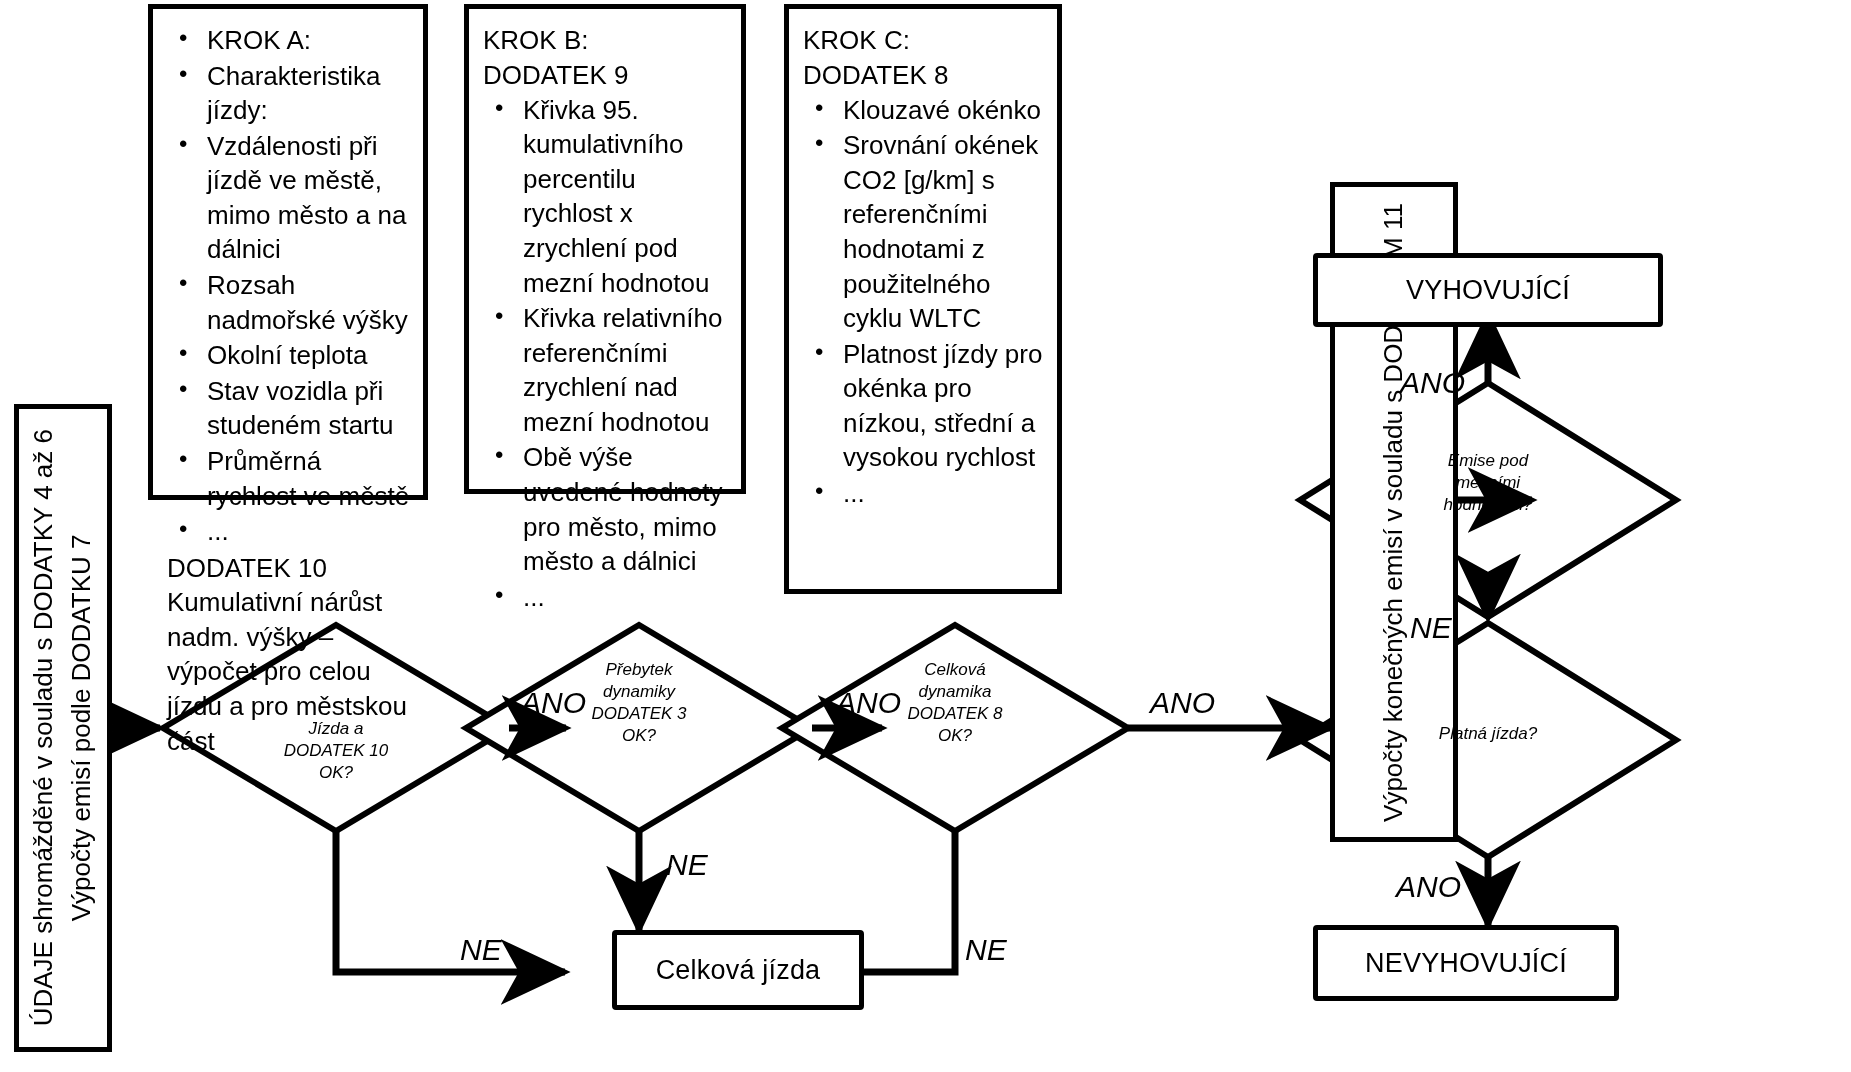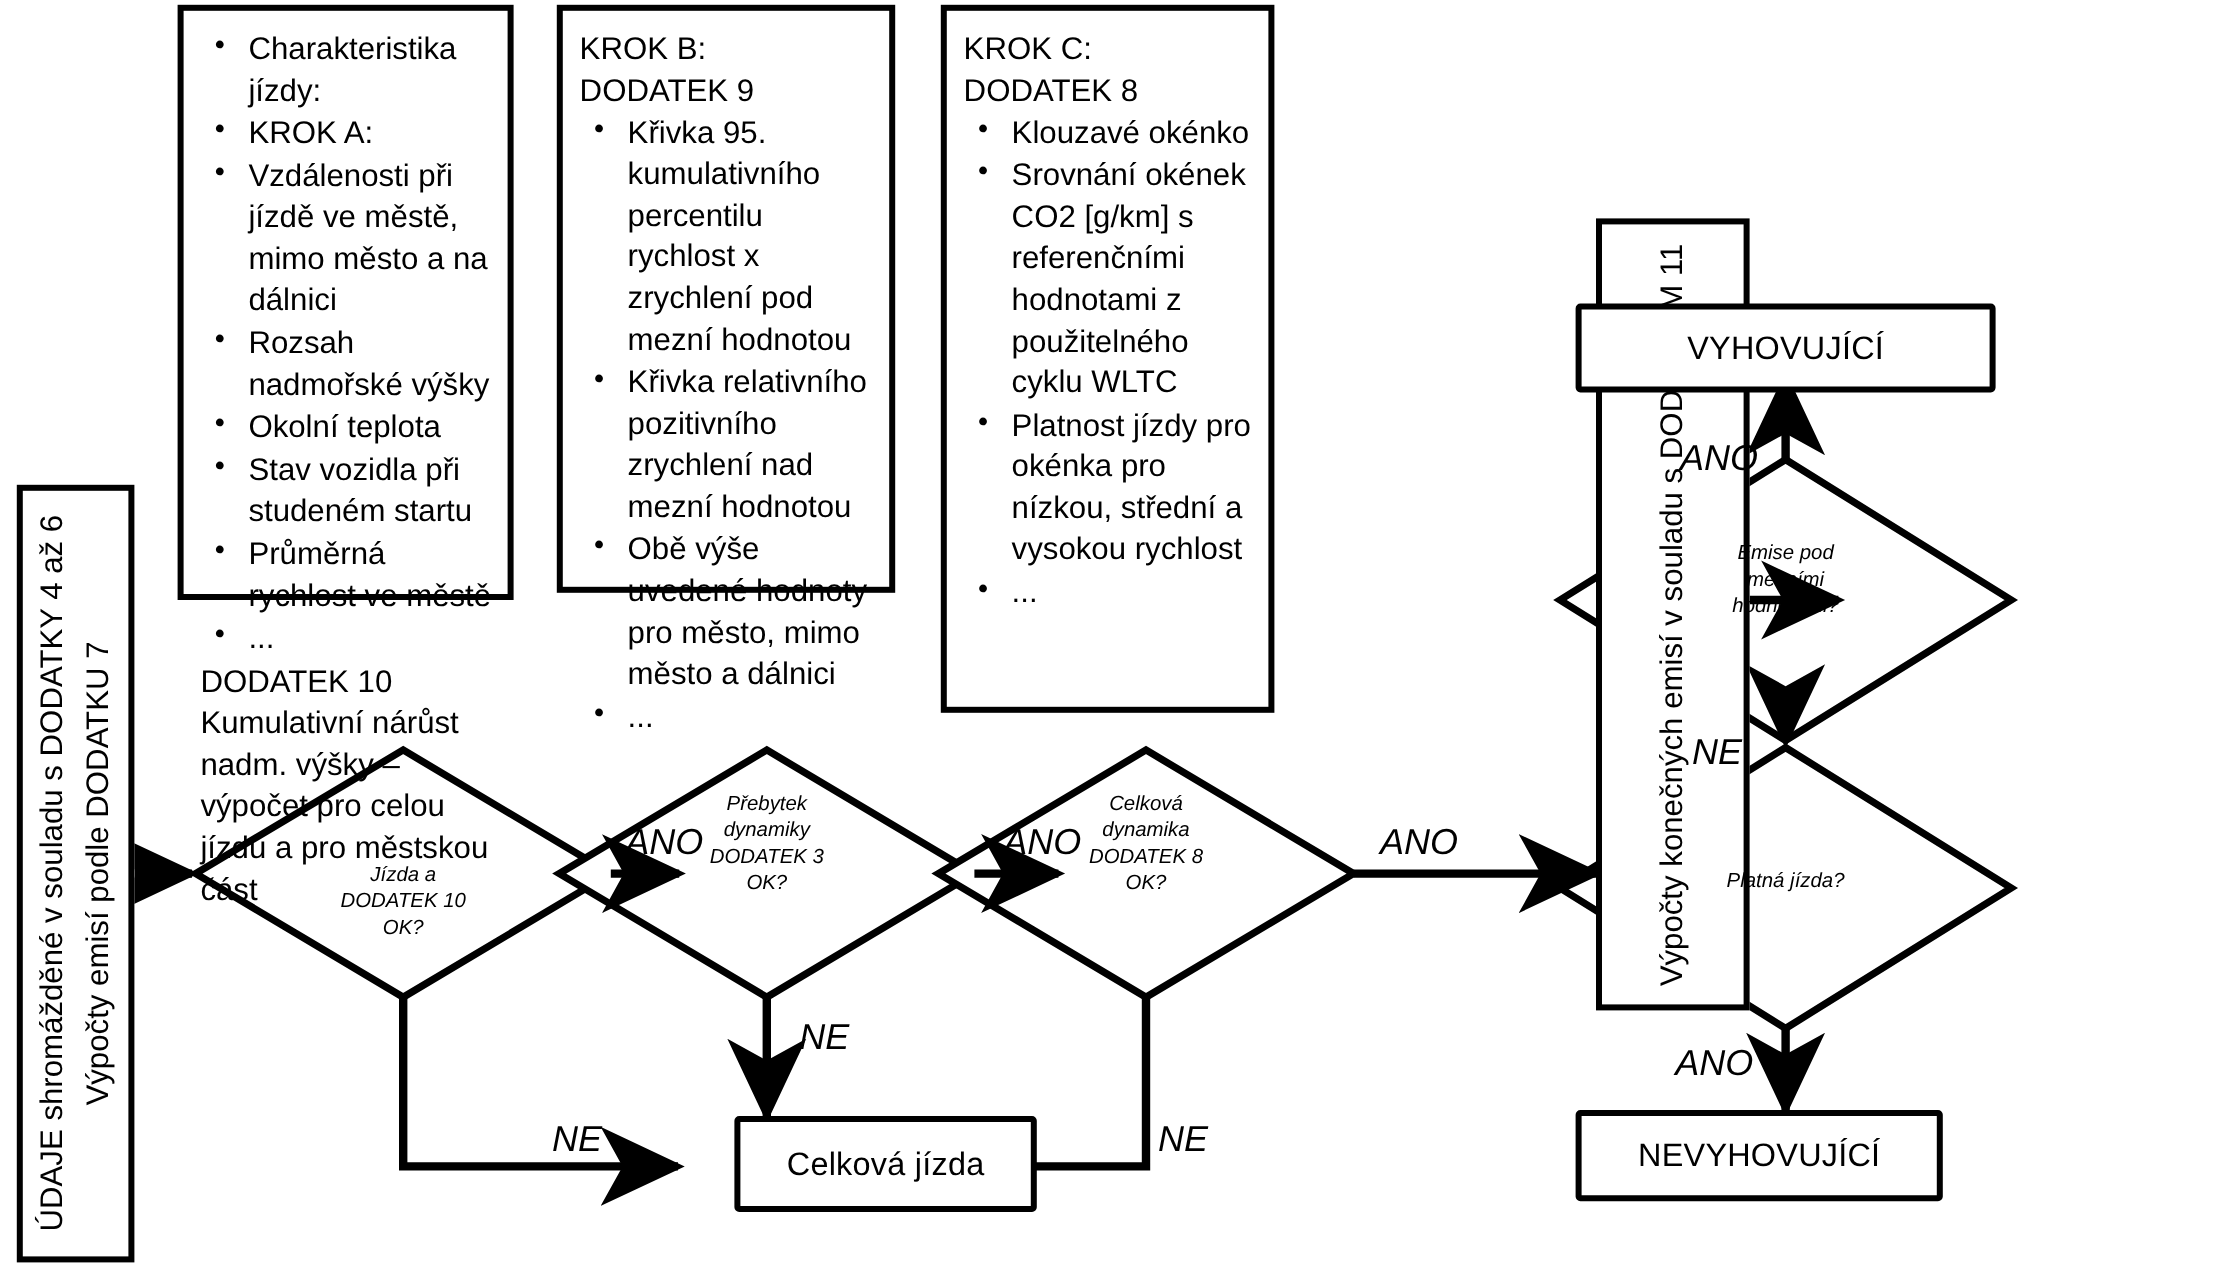--- a/index.html
+++ b/index.html
@@ -174,39 +174,39 @@
     </g>
   </svg>
 
   <div class="vbox" style="left:14px; top:404px; width:98px; height:648px;">
     <div class="vtext">ÚDAJE shromážděné v souladu s DODATKY 4 až 6
 Výpočty emisí podle DODATKU 7</div>
   </div>
 
   <div class="rect-box step-box" style="left:148px; top:4px; width:280px; height:496px;">
     <ul class="step-list">
+      <li>KROK A:</li>
       <li>Charakteristika jízdy:</li>
-      <li>KROK A:</li>
       <li>Vzdálenosti při jízdě ve městě, mimo město a na dálnici</li>
       <li>Rozsah nadmořské výšky</li>
       <li>Okolní teplota</li>
       <li>Stav vozidla při studeném startu</li>
       <li>Průměrná rychlost ve městě</li>
       <li>...</li>
     </ul>
     <div class="step-tail">DODATEK 10
 Kumulativní nárůst nadm. výšky – výpočet pro celou jízdu a pro městskou část</div>
   </div>
 
   <div class="rect-box step-box" style="left:464px; top:4px; width:282px; height:490px;">
     <div class="step-head">KROK B:
 DODATEK 9</div>
     <ul class="step-list">
       <li>Křivka 95. kumulativního percentilu rychlost x zrychlení pod mezní hodnotou</li>
-      <li>Křivka relativního pozitivního zrychlení nad mezní hodnotou</li>
+      <li>Křivka relativního referenčními zrychlení nad mezní hodnotou</li>
       <li>Obě výše uvedené hodnoty pro město, mimo město a dálnici</li>
       <li>...</li>
     </ul>
   </div>
 
   <div class="rect-box step-box" style="left:784px; top:4px; width:278px; height:590px;">
     <div class="step-head">KROK C:
 DODATEK 8</div>
     <ul class="step-list">
       <li>Klouzavé okénko</li>

